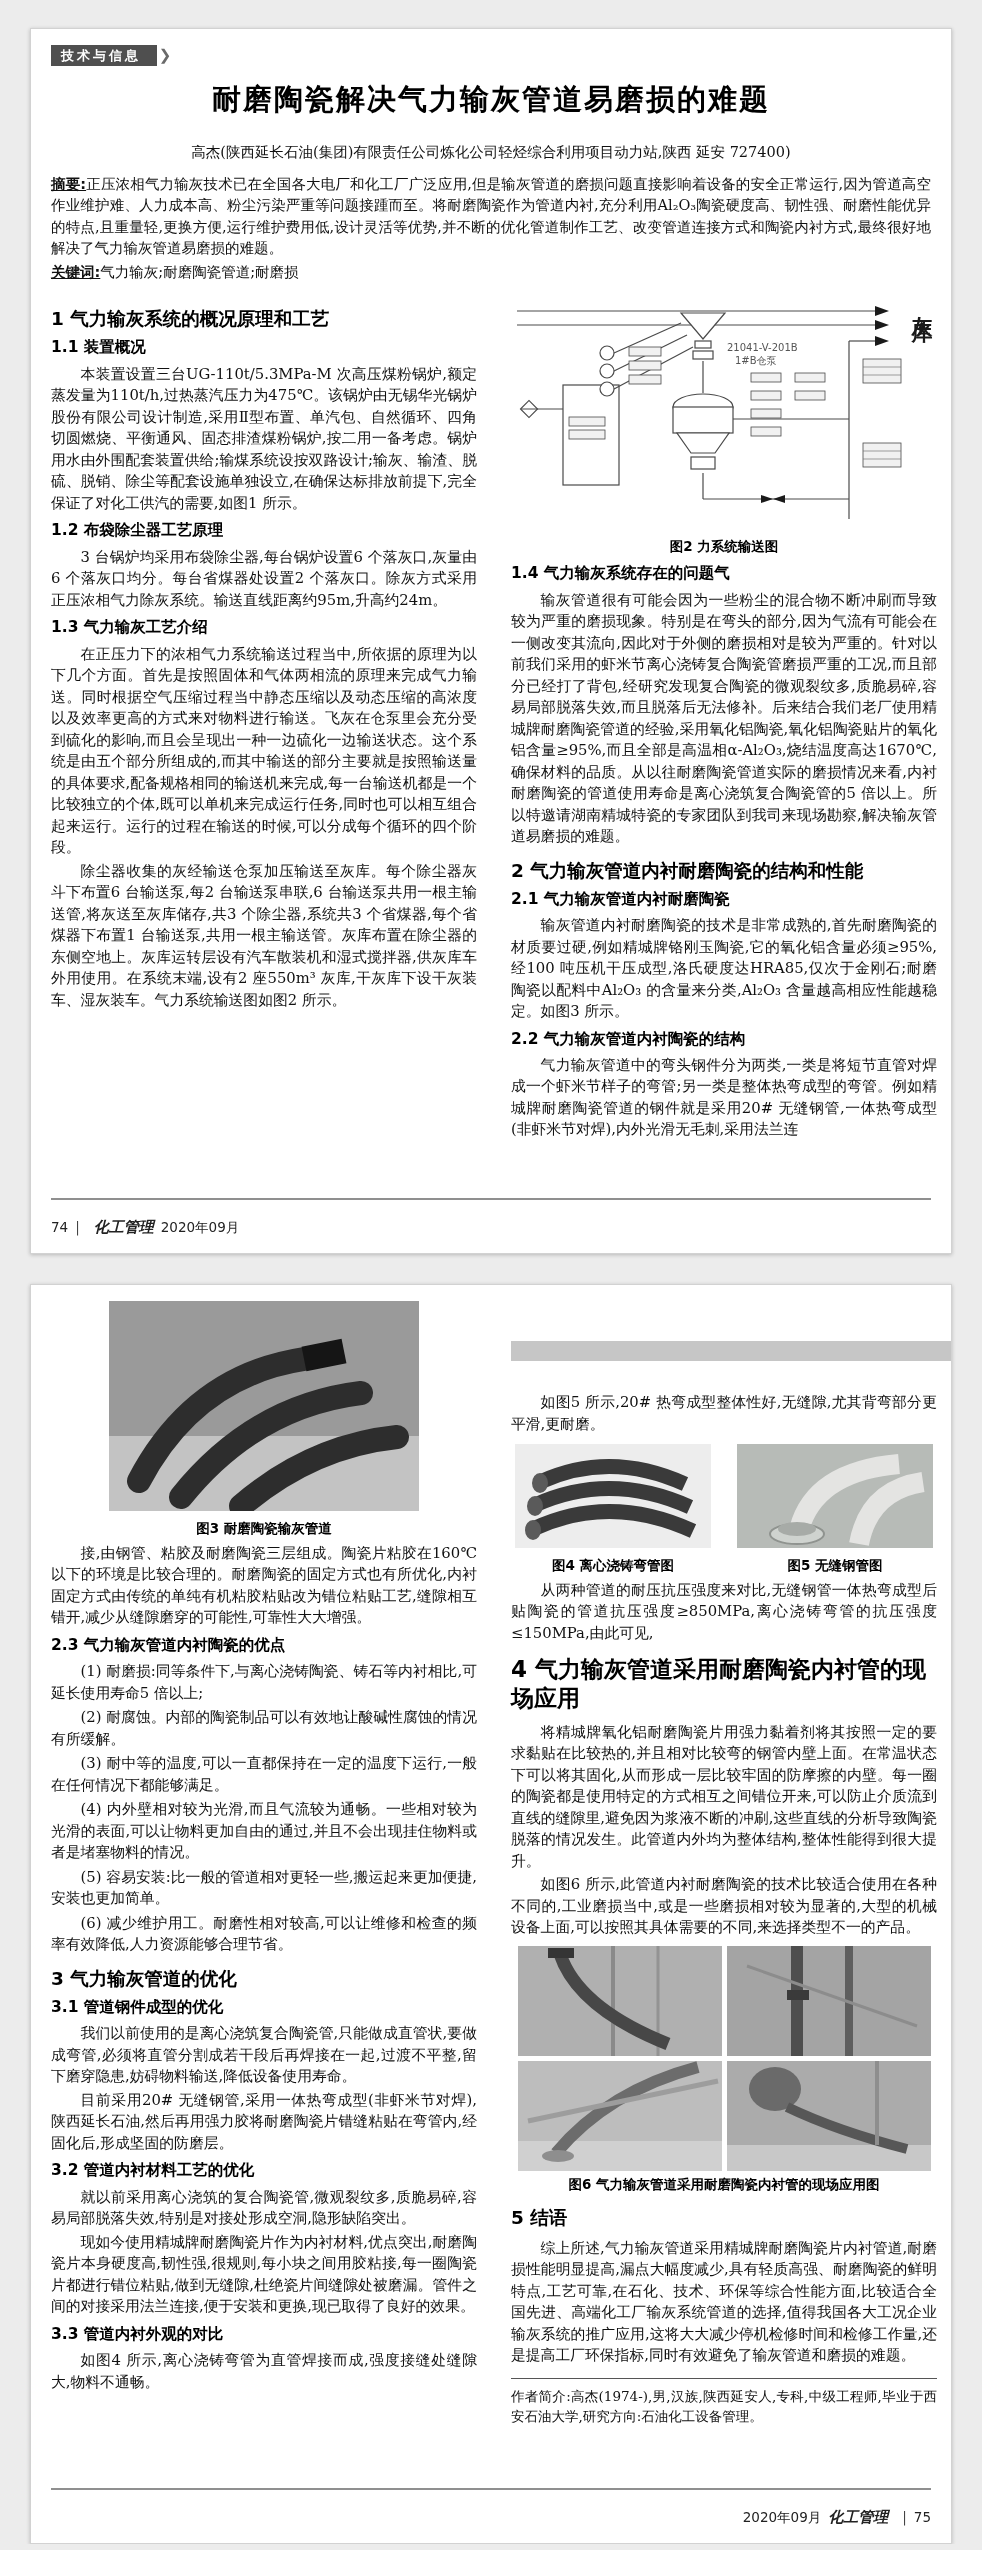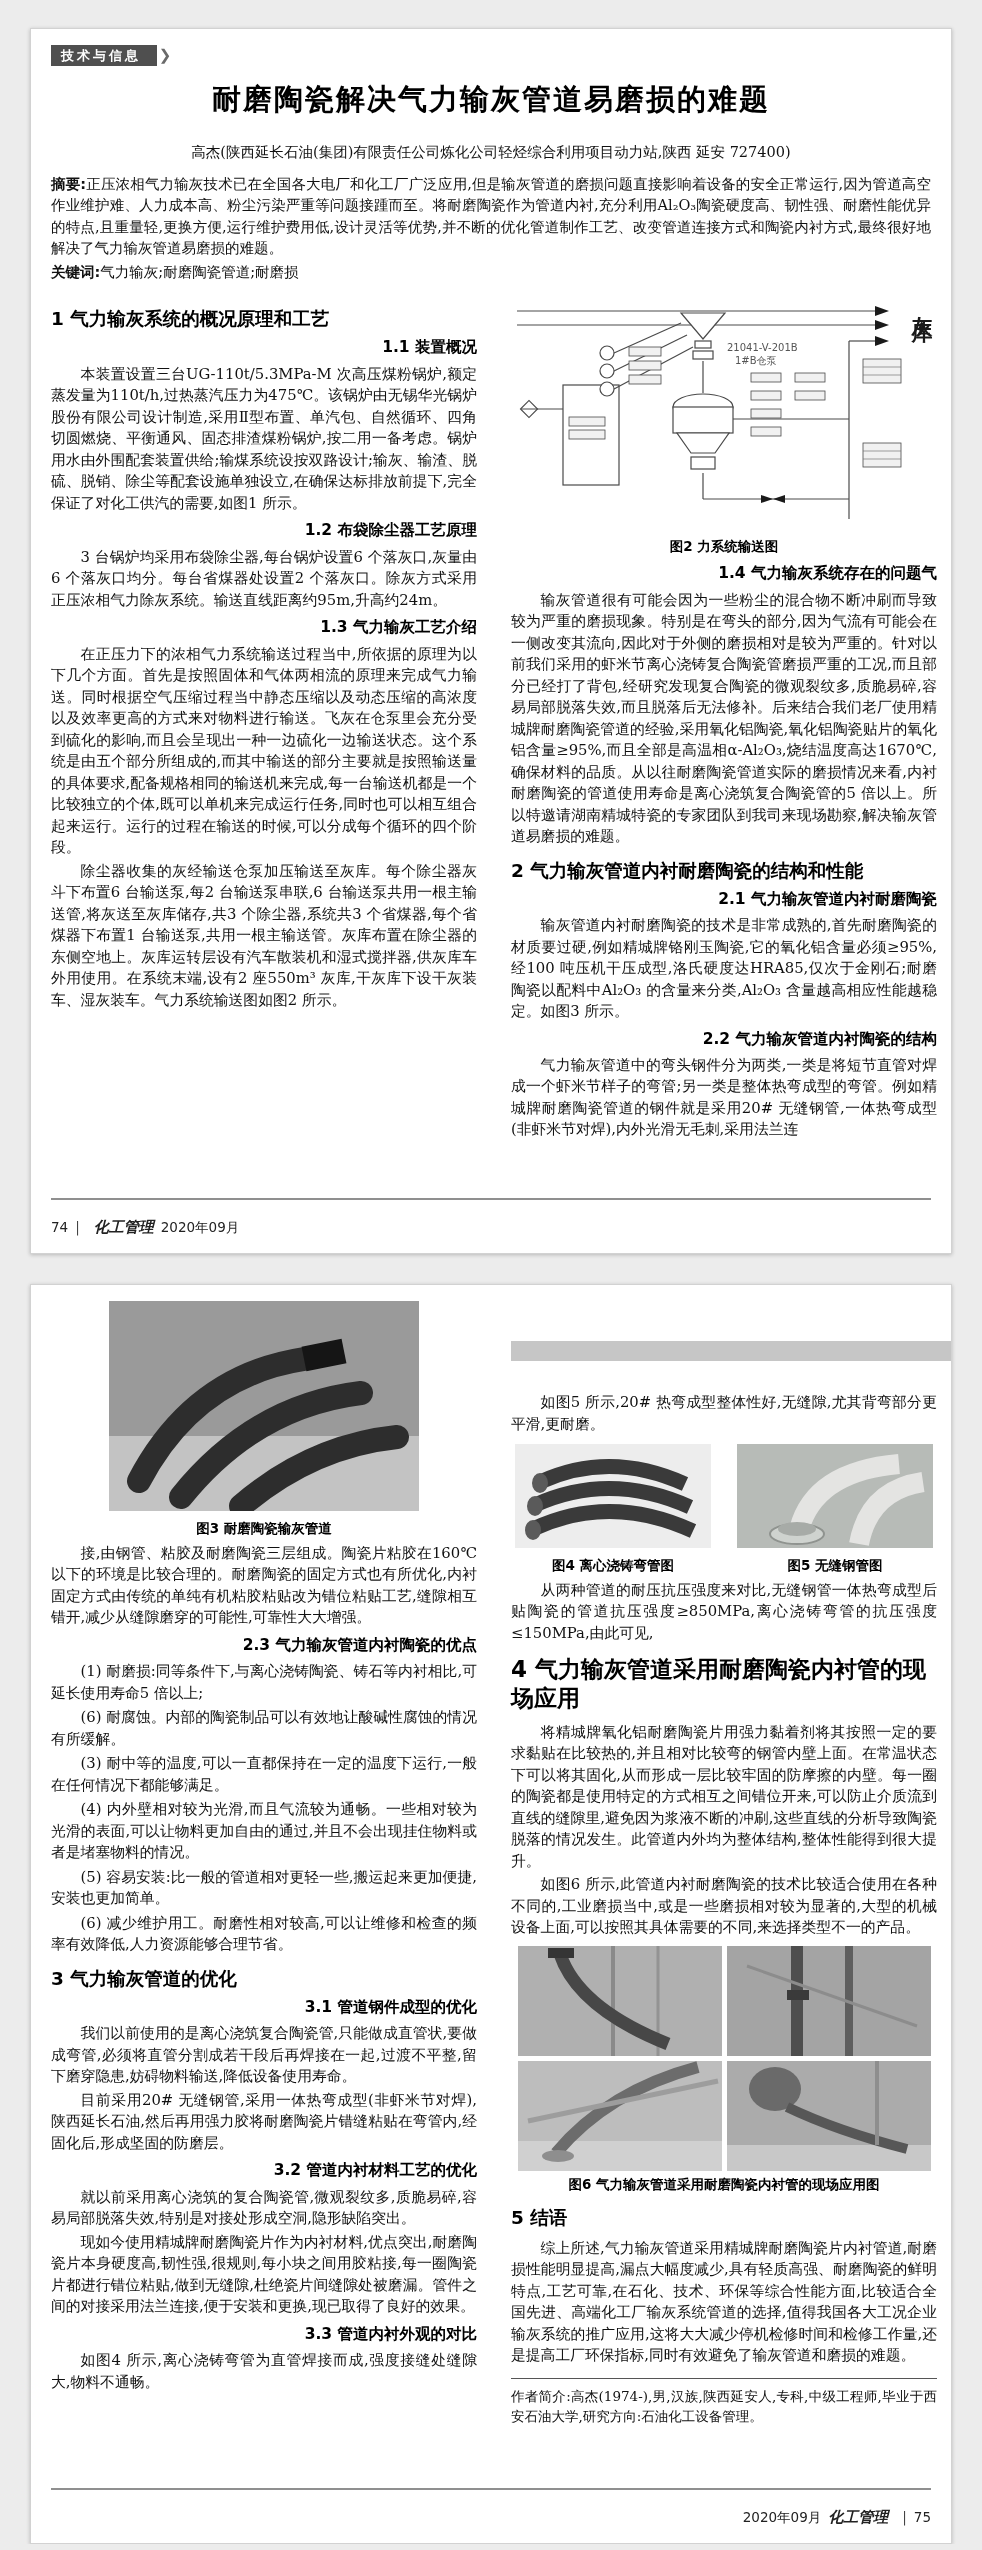--- a/index.html
+++ b/index.html
@@ -14,27 +14,27 @@
   .banner{display:flex;height:21px;align-items:flex-start;}
   .banner-dark{background:#4f4f4f;color:#fff;font:bold 13px/21px "DejaVu Sans",sans-serif;
                padding:0 16px 0 10px;letter-spacing:3px;white-space:nowrap;}
   .banner-chev{width:16px;background:#fff;color:#6a6a6a;font:bold 15px/21px "DejaVu Sans",sans-serif;text-align:center;}
   .banner-light{flex:1;background:#c6c6c6;}
   .band2{position:absolute;top:56px;left:480px;right:0;height:20px;background:#c6c6c6;}
 
   .title{text-align:center;font:bold 29px/1.2 "DejaVu Sans",sans-serif;letter-spacing:2px;margin:16px 0 25px;color:#000;}
   .byline{text-align:center;font:14.5px/20px "DejaVu Serif",serif;margin-bottom:12px;}
   .abstract,.keywords{font:14.5px/21.5px "DejaVu Serif",serif;text-align:justify;margin:0;}
-  .abstract b,.keywords b{font-family:"DejaVu Sans",sans-serif;font-size:14.5px;}
+  .abstract b,.keywords b{font-family:"DejaVu Sans",sans-serif;font-size:14.5px;text-decoration:underline;}
   .keywords{margin:2px 0 12px;}
 
   .cols{display:flex;gap:34px;}
   .col{width:426px;flex:none;}
   h2.s1{font:bold 18.5px/1.25 "DejaVu Sans",sans-serif;margin:12px 0 8px;color:#000;}
-  h3.s2{font:bold 15.5px/1.25 "DejaVu Sans",sans-serif;margin:8px 0 5px;color:#000;text-align:right;}
+  h3.s2{font:bold 15.5px/1.25 "DejaVu Sans",sans-serif;margin:8px 0 5px;color:#000;}
   .para{font:14.8px/21.5px "DejaVu Serif",serif;text-align:justify;text-indent:2em;margin:0 0 2px;}
   .item{margin:0 0 3px;}
   figure{margin:8px 0 4px;text-align:center;position:relative;}
   figcaption{font:bold 13.5px/1.4 "DejaVu Sans",sans-serif;margin-top:4px;color:#000;}
   .figrow{display:flex;gap:26px;justify-content:center;}
   .grid6{display:grid;grid-template-columns:204px 204px;gap:5px;justify-content:center;}
 
   .silo-label{position:absolute;top:2px;right:4px;writing-mode:vertical-rl;
               font:bold 21px/1 "DejaVu Serif",serif;letter-spacing:4px;color:#1a1a1a;}
 
@@ -179,21 +179,21 @@
             <g stroke="#151515" stroke-width="25" fill="none">
               <path d="M195 58 L235 50"></path>
             </g>
           </svg>
           <figcaption>图3 耐磨陶瓷输灰管道</figcaption>
         </figure>
 
         <p class="para">接,由钢管、粘胶及耐磨陶瓷三层组成。陶瓷片粘胶在160℃以下的环境是比较合理的。耐磨陶瓷的固定方式也有所优化,内衬固定方式由传统的单纯有机粘胶粘贴改为错位粘贴工艺,缝隙相互错开,减少从缝隙磨穿的可能性,可靠性大大增强。</p>
         <h3 class="s2">2.3 气力输灰管道内衬陶瓷的优点</h3>
         <p class="para item">(1) 耐磨损:同等条件下,与离心浇铸陶瓷、铸石等内衬相比,可延长使用寿命5 倍以上;</p>
-        <p class="para item">(6) 耐腐蚀。内部的陶瓷制品可以有效地让酸碱性腐蚀的情况有所缓解。</p>
+        <p class="para item">(2) 耐腐蚀。内部的陶瓷制品可以有效地让酸碱性腐蚀的情况有所缓解。</p>
         <p class="para item">(3) 耐中等的温度,可以一直都保持在一定的温度下运行,一般在任何情况下都能够满足。</p>
         <p class="para item">(4) 内外壁相对较为光滑,而且气流较为通畅。一些相对较为光滑的表面,可以让物料更加自由的通过,并且不会出现挂住物料或者是堵塞物料的情况。</p>
         <p class="para item">(5) 容易安装:比一般的管道相对更轻一些,搬运起来更加便捷,安装也更加简单。</p>
         <p class="para item">(6) 减少维护用工。耐磨性相对较高,可以让维修和检查的频率有效降低,人力资源能够合理节省。</p>
         <h2 class="s1">3 气力输灰管道的优化</h2>
         <h3 class="s2">3.1 管道钢件成型的优化</h3>
         <p class="para">我们以前使用的是离心浇筑复合陶瓷管,只能做成直管状,要做成弯管,必须将直管分割成若干段后再焊接在一起,过渡不平整,留下磨穿隐患,妨碍物料输送,降低设备使用寿命。</p>
         <p class="para">目前采用20# 无缝钢管,采用一体热弯成型(非虾米节对焊),陕西延长石油,然后再用强力胶将耐磨陶瓷片错缝粘贴在弯管内,经固化后,形成坚固的防磨层。</p>
         <h3 class="s2">3.2 管道内衬材料工艺的优化</h3>
         <p class="para">就以前采用离心浇筑的复合陶瓷管,微观裂纹多,质脆易碎,容易局部脱落失效,特别是对接处形成空洞,隐形缺陷突出。</p>

